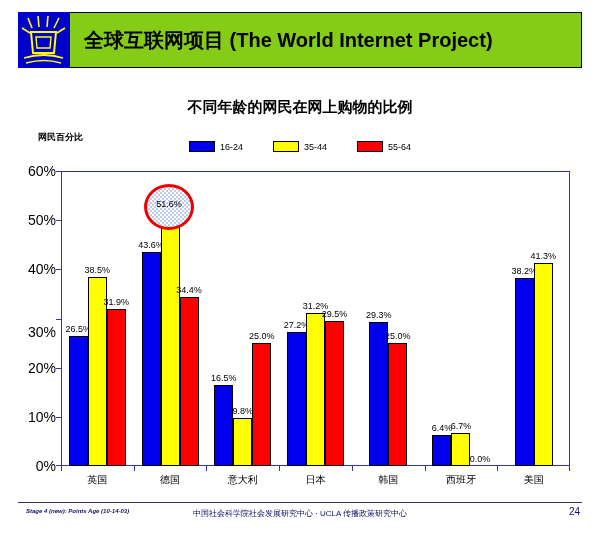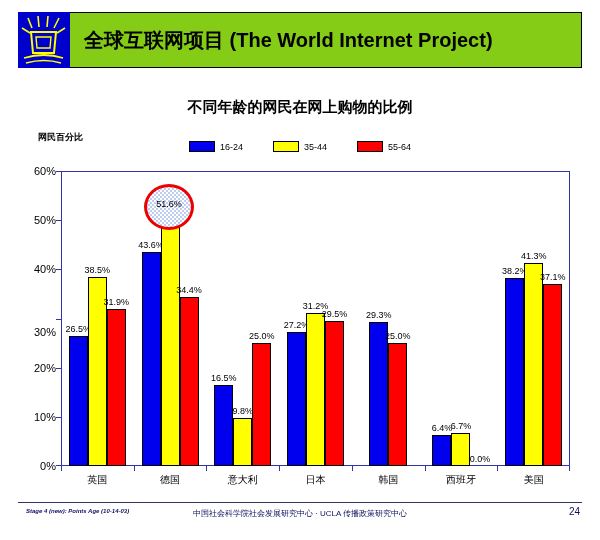--- a/index.html
+++ b/index.html
@@ -123,21 +123,21 @@
     left: 22px;
     top: 171px;
     width: 34px;
     height: 295px;
   }
   #y-axis-labels .ylab {
     position: absolute;
     right: 0;
     width: 34px;
     text-align: right;
-    font-size: 11px;
+    font-size: 14px;
     transform: translateY(-50%);
     white-space: nowrap;
   }
   #y-axis-ticks {
     position: absolute;
     left: 56px;
     top: 171px;
     width: 6px;
     height: 295px;
   }
@@ -455,24 +455,20 @@
     <div class="group">
       <div class="bars">
         <div class="bar-wrap">
           <div class="bar s0" style="height: 187.817px; background: rgb(0, 0, 238);"></div>
           <div class="bar-label" style="bottom: 189.817px;">38.2%</div>
         </div>
         <div class="bar-wrap">
           <div class="bar s1" style="height: 203.058px; background: rgb(255, 255, 0);"></div>
           <div class="bar-label" style="bottom: 205.058px;">41.3%</div>
         </div>
-        <div class="bar-wrap">
-          <div class="bar s2" style="height: 182.408px; background: rgb(255, 0, 0);"></div>
-          <div class="bar-label" style="bottom: 184.408px;">37.1%</div>
-        </div>
       </div>
     </div>
   </div>
 <div id="x-axis-ticks">
     <div class="xtick" style="left: 0px;"></div>
     <div class="xtick" style="left: 72.7143px;"></div>
     <div class="xtick" style="left: 145.429px;"></div>
     <div class="xtick" style="left: 218.143px;"></div>
     <div class="xtick" style="left: 290.857px;"></div>
     <div class="xtick" style="left: 363.571px;"></div>

